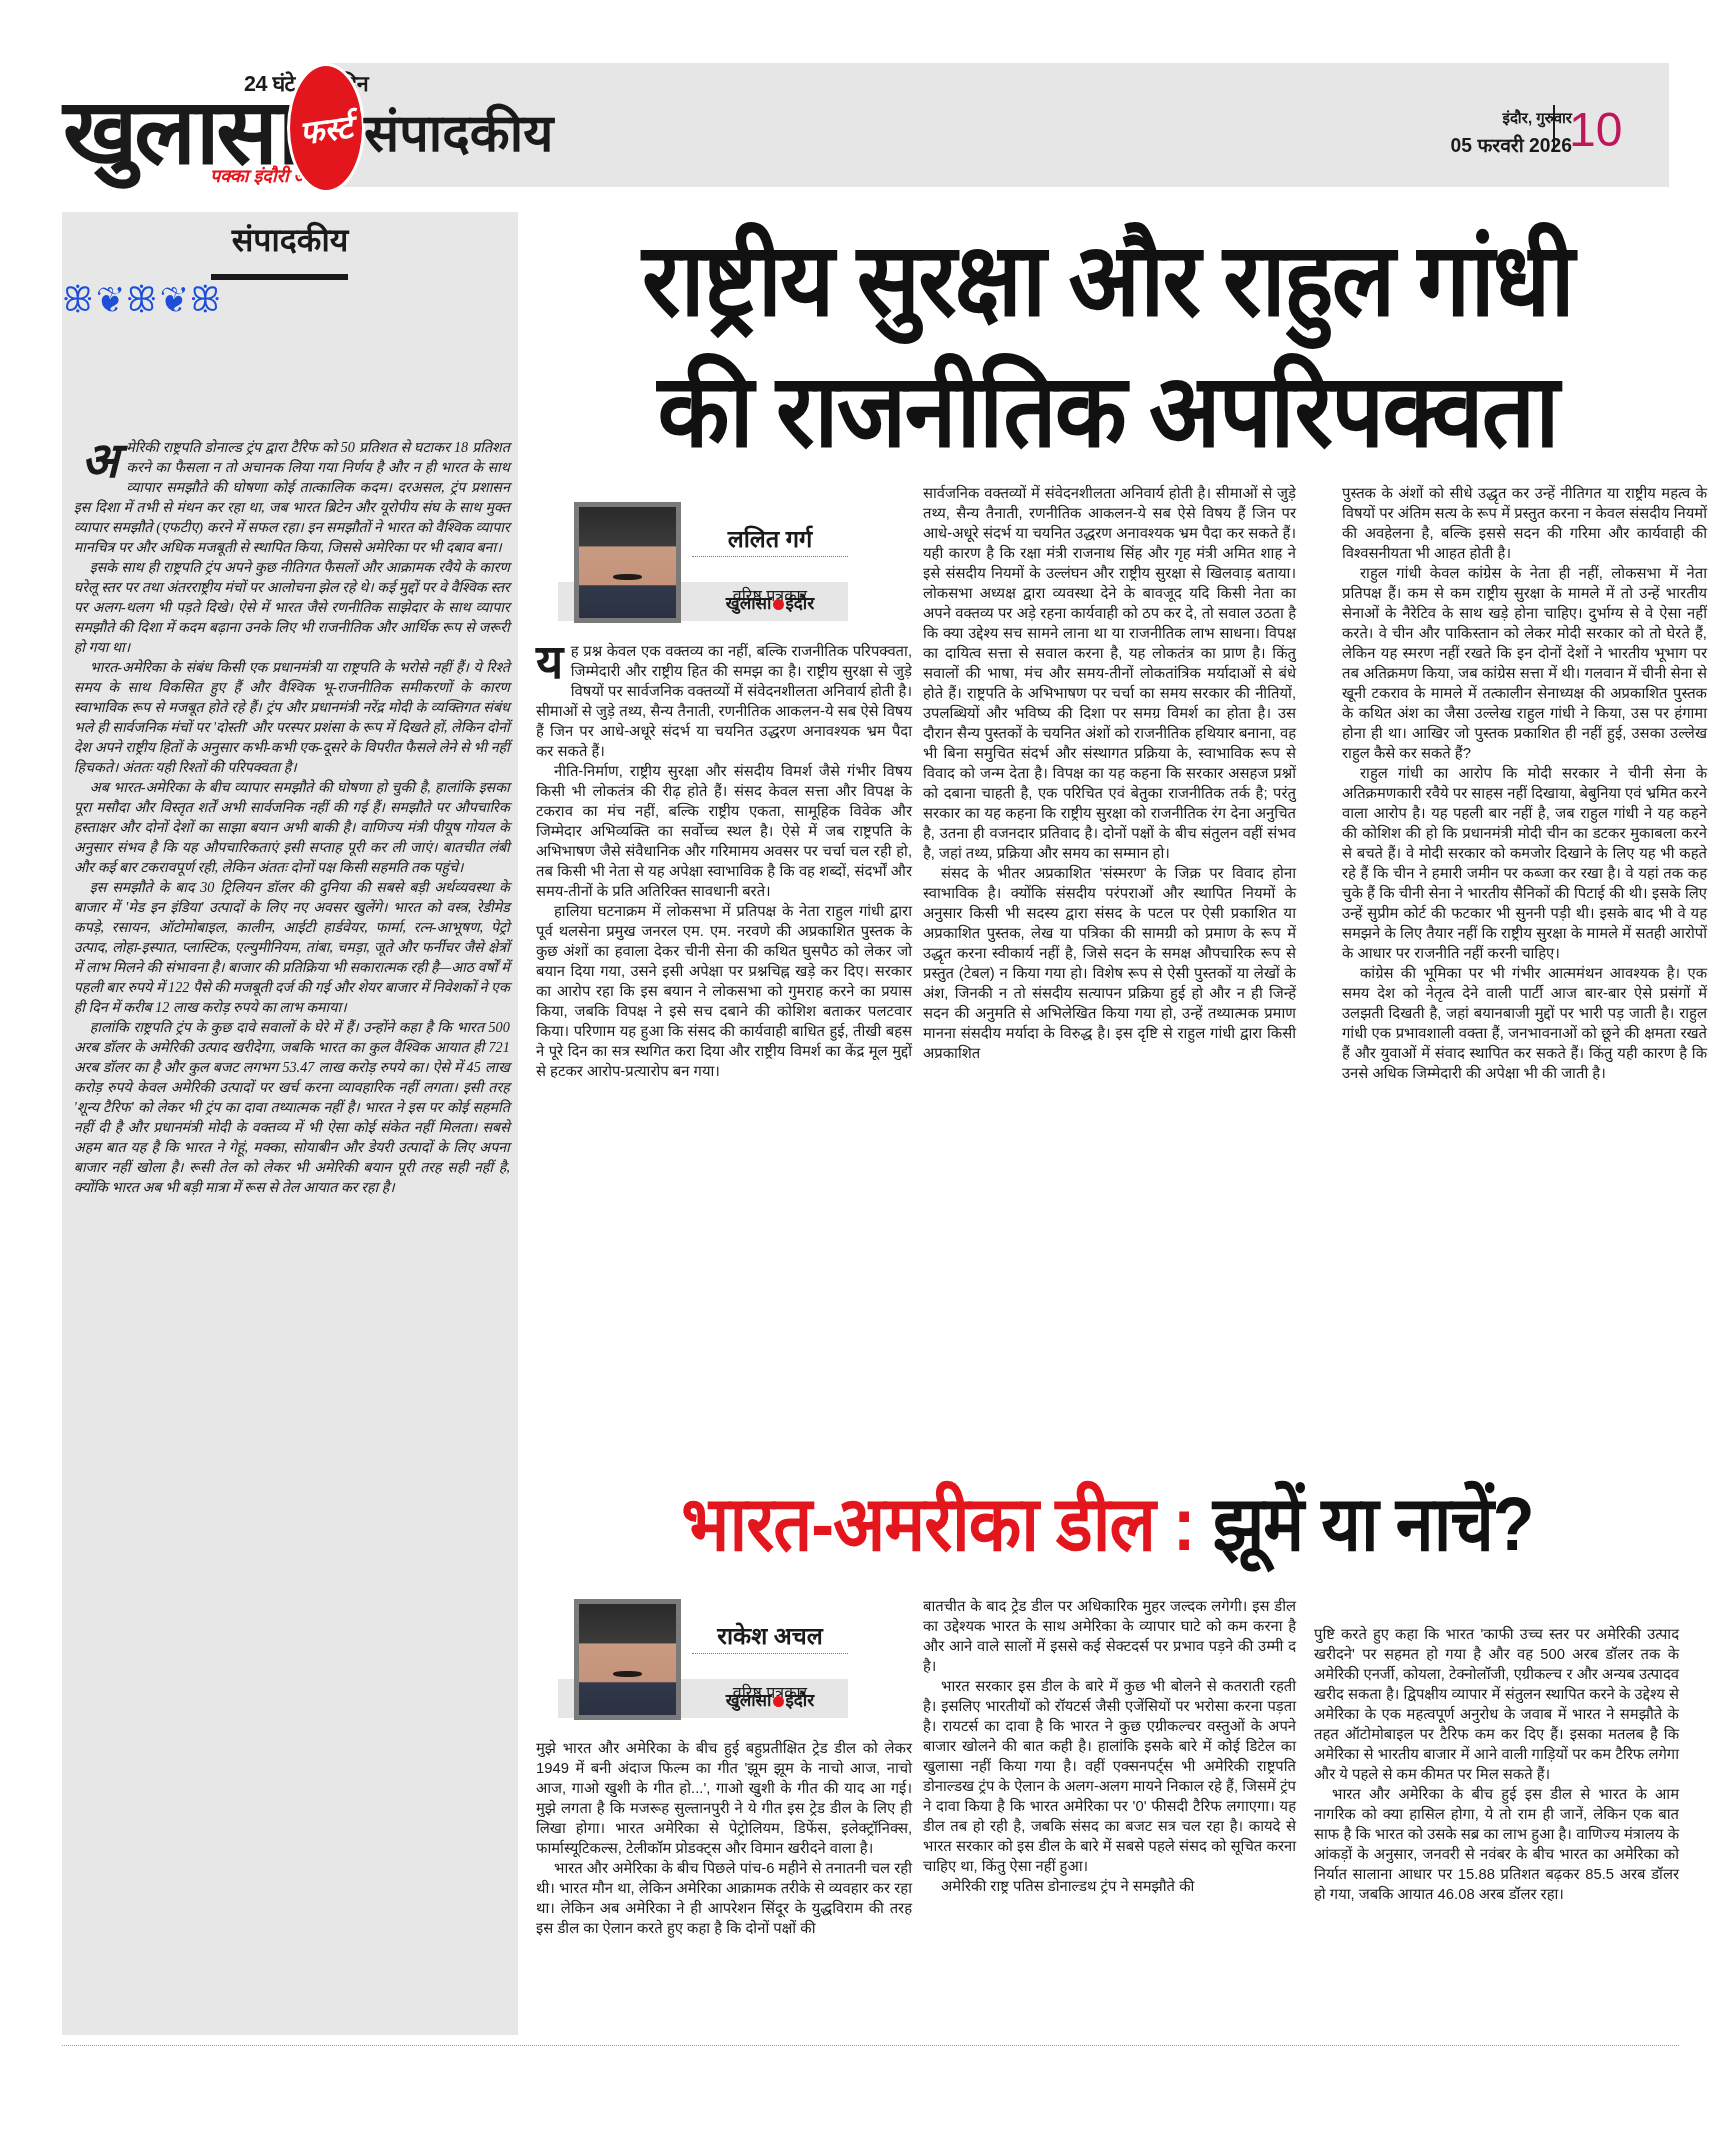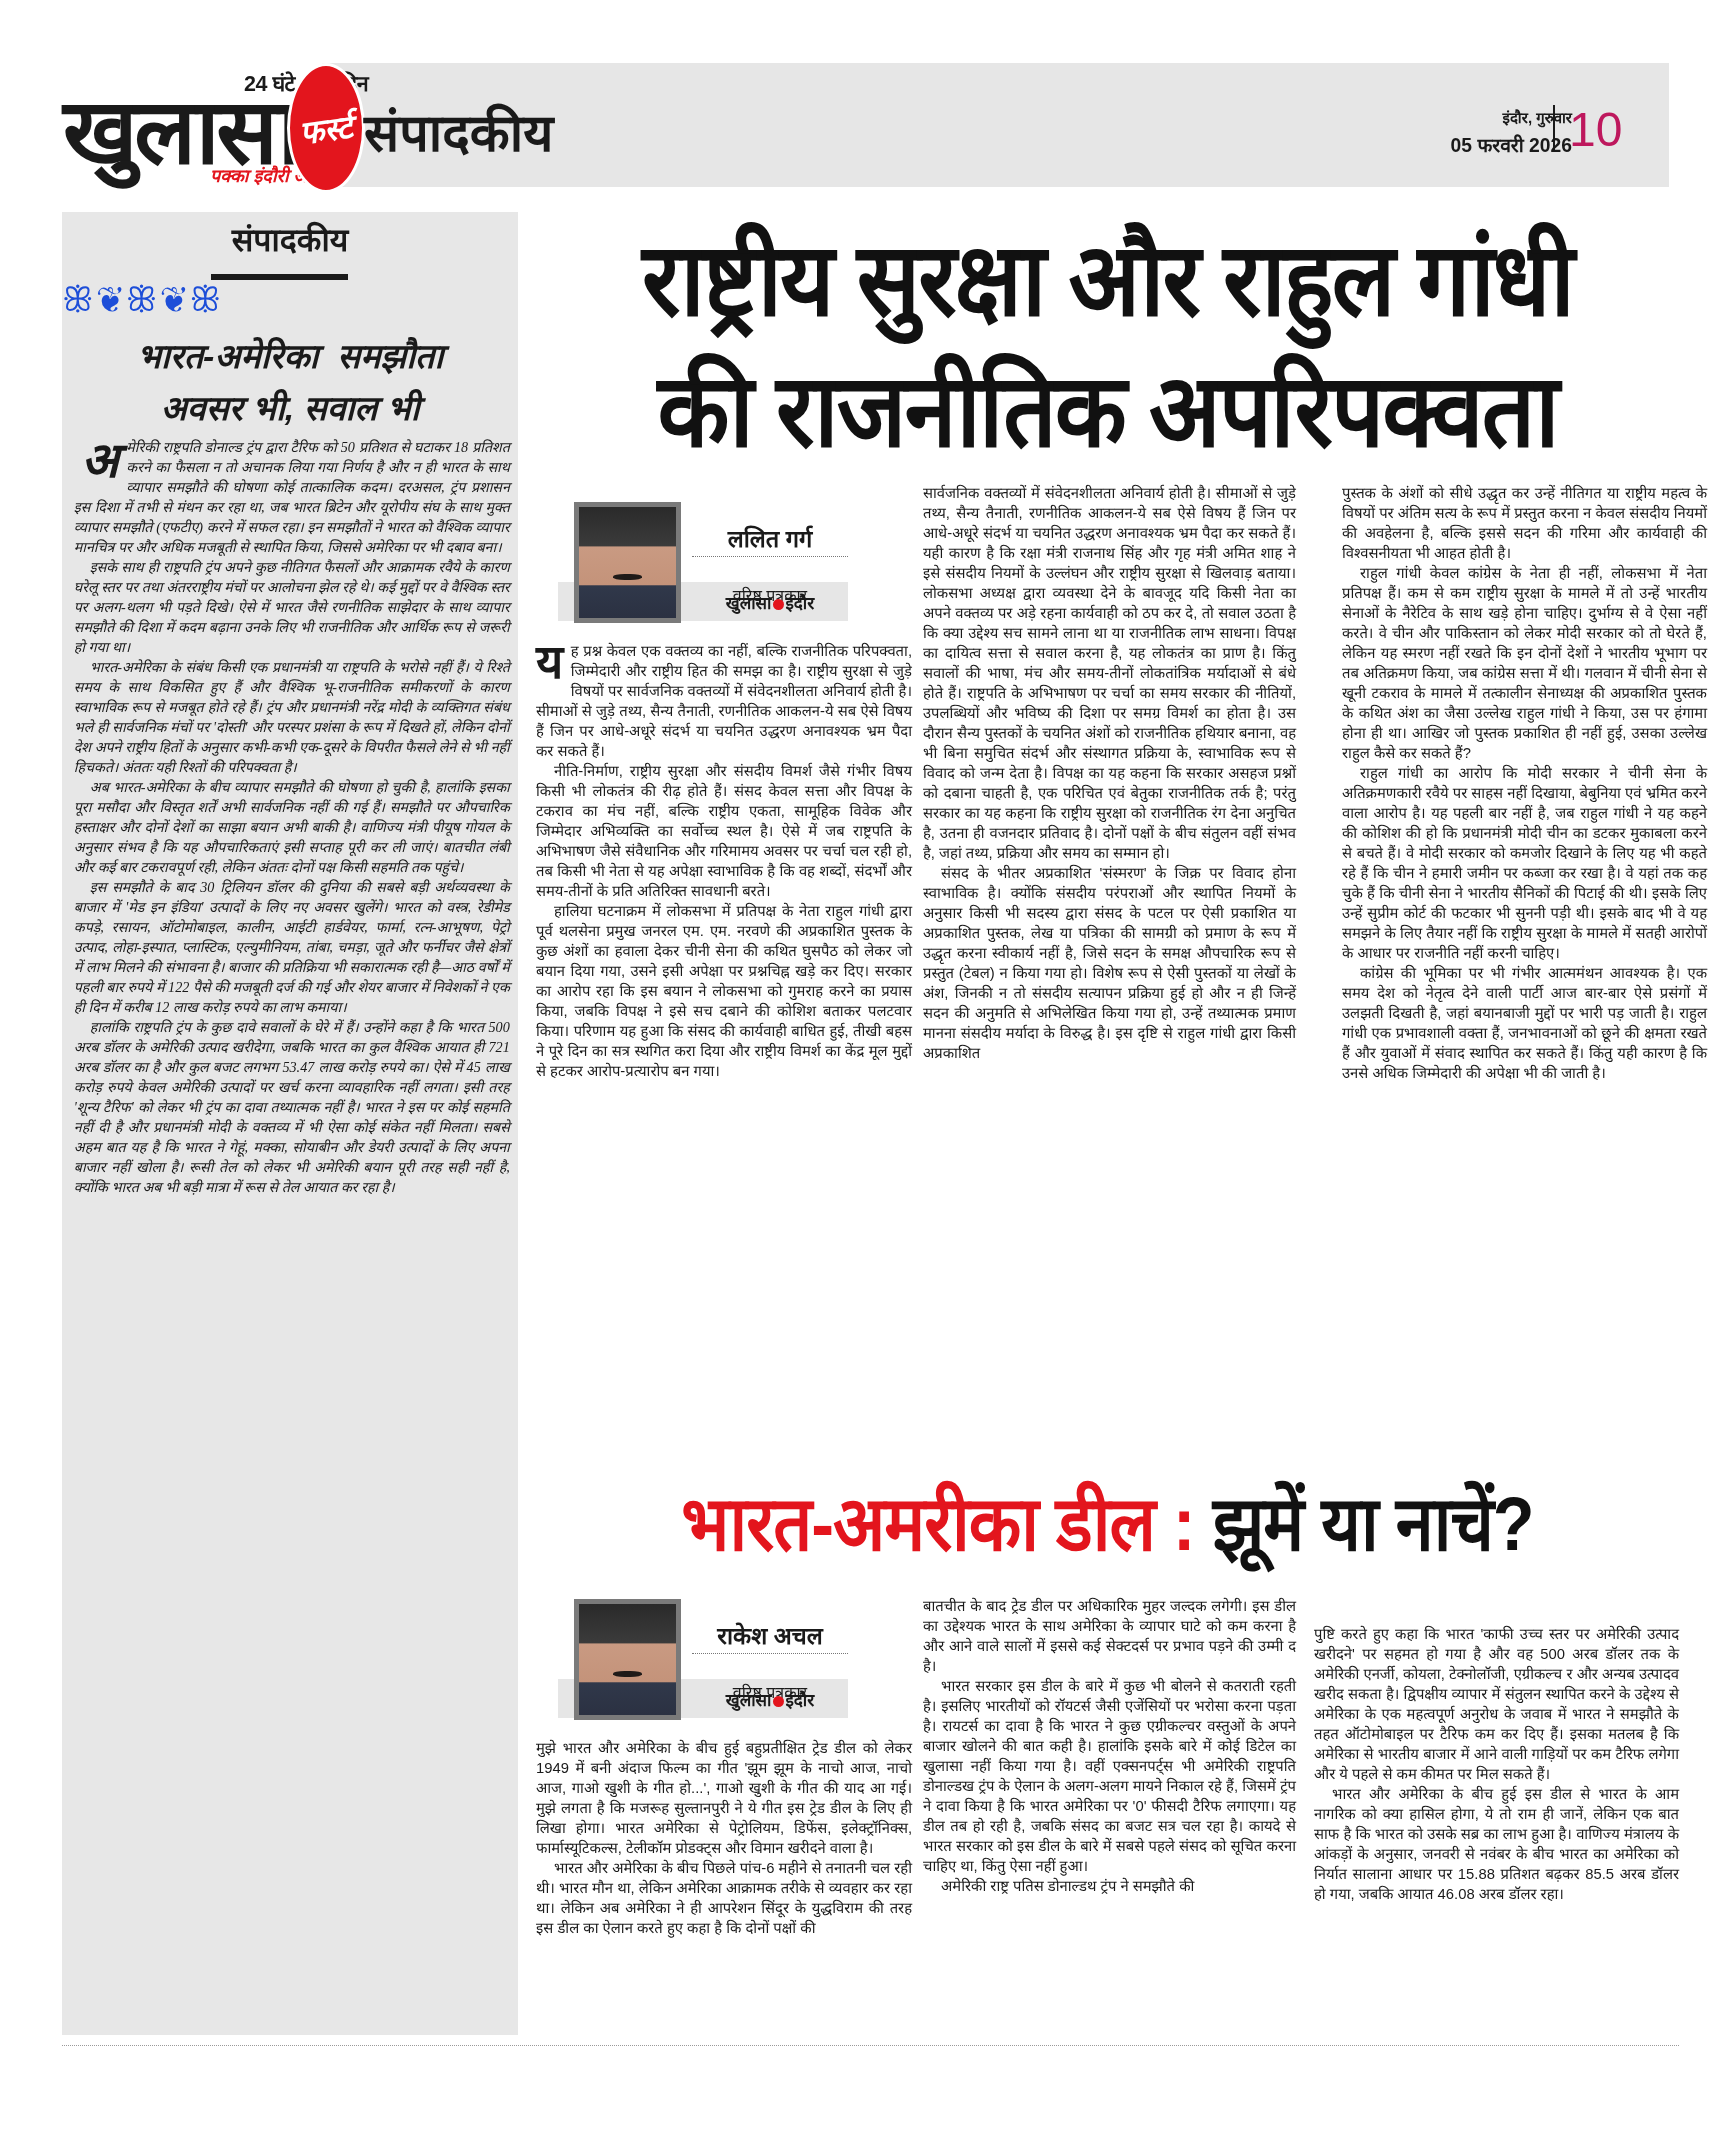--- a/index.html
+++ b/index.html
@@ -84,24 +84,20 @@
 <div class="abs" id="section-title">संपादकीय</div>
 <div class="abs" id="edition-city">इंदौर, गुरुवार</div>
 <div class="abs" id="edition-date">05 फरवरी 2026</div>
 <div class="abs" id="page-divider"></div>
 <div class="abs" id="page-number">10</div>
 
 <div class="abs" id="sidebar">
   <div class="abs" id="sidebar-label">संपादकीय</div>
   <div class="abs" id="sidebar-rule"></div>
   <div class="abs" id="sidebar-ornament">ꕥ❦ꕥ❦ꕥ</div>
-  <div class="abs" id="sidebar-headline">
-    <div style="white-space:pre">भारत-अमेरिका  समझौता</div>
-    <div>अवसर भी, सवाल भी</div>
-  </div>
   <div class="abs" id="sidebar-body">
     <p class="first"><span class="dropcap">अ</span><span>मेरिकी राष्ट्रपति डोनाल्ड ट्रंप द्वारा टैरिफ को 50 प्रतिशत से घटाकर 18 प्रतिशत करने का फैसला न तो अचानक लिया गया निर्णय है और न ही भारत के साथ व्यापार समझौते की घोषणा कोई तात्कालिक कदम। दरअसल, ट्रंप प्रशासन इस दिशा में तभी से मंथन कर रहा था, जब भारत ब्रिटेन और यूरोपीय संघ के साथ मुक्त व्यापार समझौते (एफटीए) करने में सफल रहा। इन समझौतों ने भारत को वैश्विक व्यापार मानचित्र पर और अधिक मजबूती से स्थापित किया, जिससे अमेरिका पर भी दबाव बना।</span></p>
     <p>इसके साथ ही राष्ट्रपति ट्रंप अपने कुछ नीतिगत फैसलों और आक्रामक रवैये के कारण घरेलू स्तर पर तथा अंतरराष्ट्रीय मंचों पर आलोचना झेल रहे थे। कई मुद्दों पर वे वैश्विक स्तर पर अलग-थलग भी पड़ते दिखे। ऐसे में भारत जैसे रणनीतिक साझेदार के साथ व्यापार समझौते की दिशा में कदम बढ़ाना उनके लिए भी राजनीतिक और आर्थिक रूप से जरूरी हो गया था।</p>
     <p>भारत-अमेरिका के संबंध किसी एक प्रधानमंत्री या राष्ट्रपति के भरोसे नहीं हैं। ये रिश्ते समय के साथ विकसित हुए हैं और वैश्विक भू-राजनीतिक समीकरणों के कारण स्वाभाविक रूप से मजबूत होते रहे हैं। ट्रंप और प्रधानमंत्री नरेंद्र मोदी के व्यक्तिगत संबंध भले ही सार्वजनिक मंचों पर 'दोस्ती' और परस्पर प्रशंसा के रूप में दिखते हों, लेकिन दोनों देश अपने राष्ट्रीय हितों के अनुसार कभी-कभी एक-दूसरे के विपरीत फैसले लेने से भी नहीं हिचकते। अंततः यही रिश्तों की परिपक्वता है।</p>
     <p>अब भारत-अमेरिका के बीच व्यापार समझौते की घोषणा हो चुकी है, हालांकि इसका पूरा मसौदा और विस्तृत शर्तें अभी सार्वजनिक नहीं की गई हैं। समझौते पर औपचारिक हस्ताक्षर और दोनों देशों का साझा बयान अभी बाकी है। वाणिज्य मंत्री पीयूष गोयल के अनुसार संभव है कि यह औपचारिकताएं इसी सप्ताह पूरी कर ली जाएं। बातचीत लंबी और कई बार टकरावपूर्ण रही, लेकिन अंततः दोनों पक्ष किसी सहमति तक पहुंचे।</p>
     <p>इस समझौते के बाद 30 ट्रिलियन डॉलर की दुनिया की सबसे बड़ी अर्थव्यवस्था के बाजार में 'मेड इन इंडिया' उत्पादों के लिए नए अवसर खुलेंगे। भारत को वस्त्र, रेडीमेड कपड़े, रसायन, ऑटोमोबाइल, कालीन, आईटी हार्डवेयर, फार्मा, रत्न-आभूषण, पेट्रो उत्पाद, लोहा-इस्पात, प्लास्टिक, एल्युमीनियम, तांबा, चमड़ा, जूते और फर्नीचर जैसे क्षेत्रों में लाभ मिलने की संभावना है। बाजार की प्रतिक्रिया भी सकारात्मक रही है—आठ वर्षों में पहली बार रुपये में 122 पैसे की मजबूती दर्ज की गई और शेयर बाजार में निवेशकों ने एक ही दिन में करीब 12 लाख करोड़ रुपये का लाभ कमाया।</p>
     <p>हालांकि राष्ट्रपति ट्रंप के कुछ दावे सवालों के घेरे में हैं। उन्होंने कहा है कि भारत 500 अरब डॉलर के अमेरिकी उत्पाद खरीदेगा, जबकि भारत का कुल वैश्विक आयात ही 721 अरब डॉलर का है और कुल बजट लगभग 53.47 लाख करोड़ रुपये का। ऐसे में 45 लाख करोड़ रुपये केवल अमेरिकी उत्पादों पर खर्च करना व्यावहारिक नहीं लगता। इसी तरह 'शून्य टैरिफ' को लेकर भी ट्रंप का दावा तथ्यात्मक नहीं है। भारत ने इस पर कोई सहमति नहीं दी है और प्रधानमंत्री मोदी के वक्तव्य में भी ऐसा कोई संकेत नहीं मिलता। सबसे अहम बात यह है कि भारत ने गेहूं, मक्का, सोयाबीन और डेयरी उत्पादों के लिए अपना बाजार नहीं खोला है। रूसी तेल को लेकर भी अमेरिकी बयान पूरी तरह सही नहीं है, क्योंकि भारत अब भी बड़ी मात्रा में रूस से तेल आयात कर रहा है।</p>
   </div>
 </div>
 

